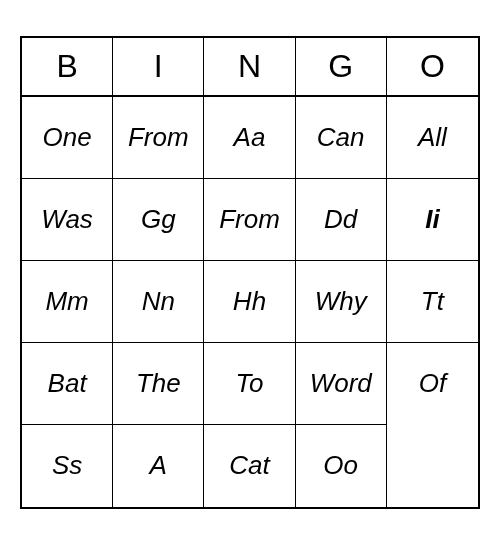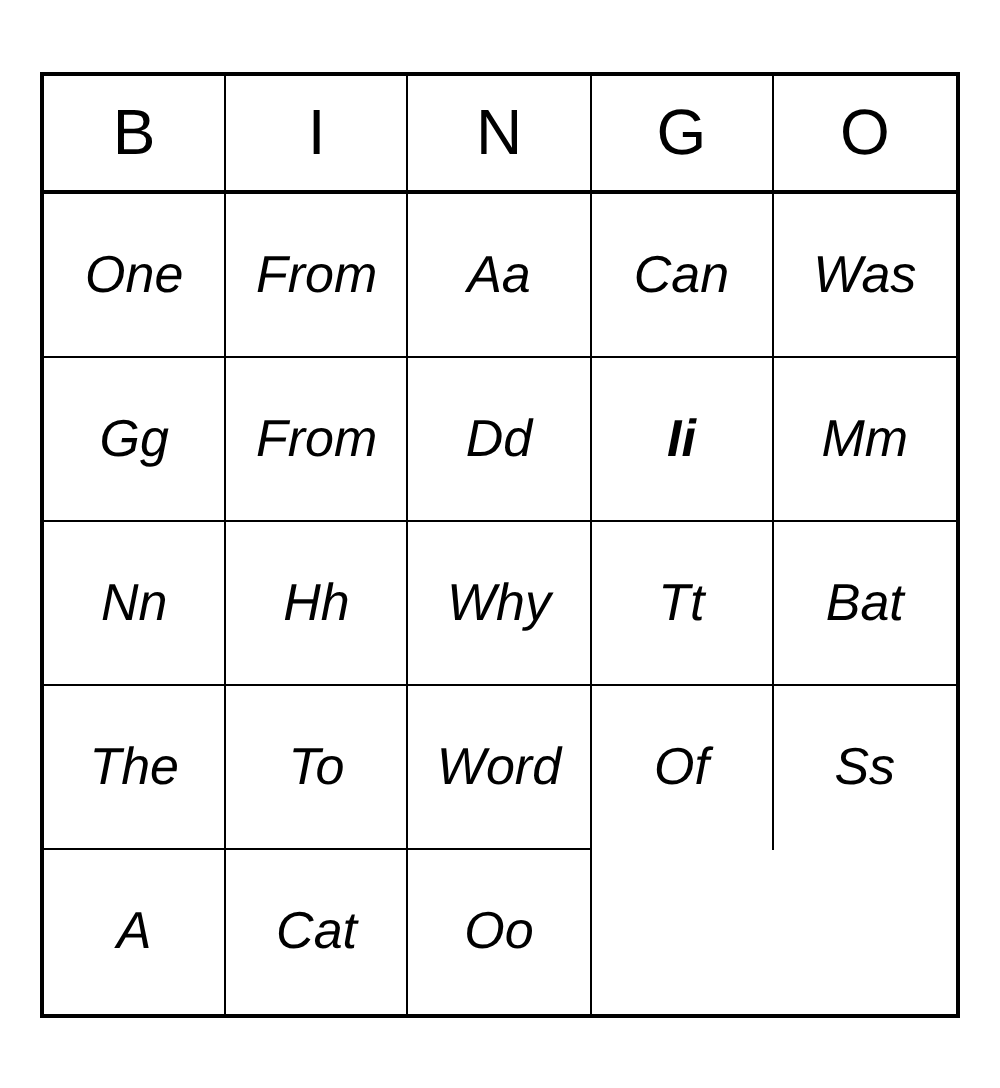--- a/index.html
+++ b/index.html
@@ -82,20 +82,21 @@
       <div class="bingo-header-cell">I</div>
       <div class="bingo-header-cell">N</div>
       <div class="bingo-header-cell">G</div>
       <div class="bingo-header-cell">O</div>
     </div>
   <div class="bingo-grid">
   <div class="bingo-cell">One</div>
       <div class="bingo-cell">From</div>
       <div class="bingo-cell">Aa</div>
       <div class="bingo-cell">Can</div>
+      <div class="bingo-cell">All</div>
       <div class="bingo-cell">Was</div>
       <div class="bingo-cell">Gg</div>
       <div class="bingo-cell">From</div>
       <div class="bingo-cell">Dd</div>
       <div class="bingo-cell bold">Ii</div>
       <div class="bingo-cell">Mm</div>
       <div class="bingo-cell">Nn</div>
       <div class="bingo-cell">Hh</div>
       <div class="bingo-cell">Why</div>
       <div class="bingo-cell">Tt</div>

